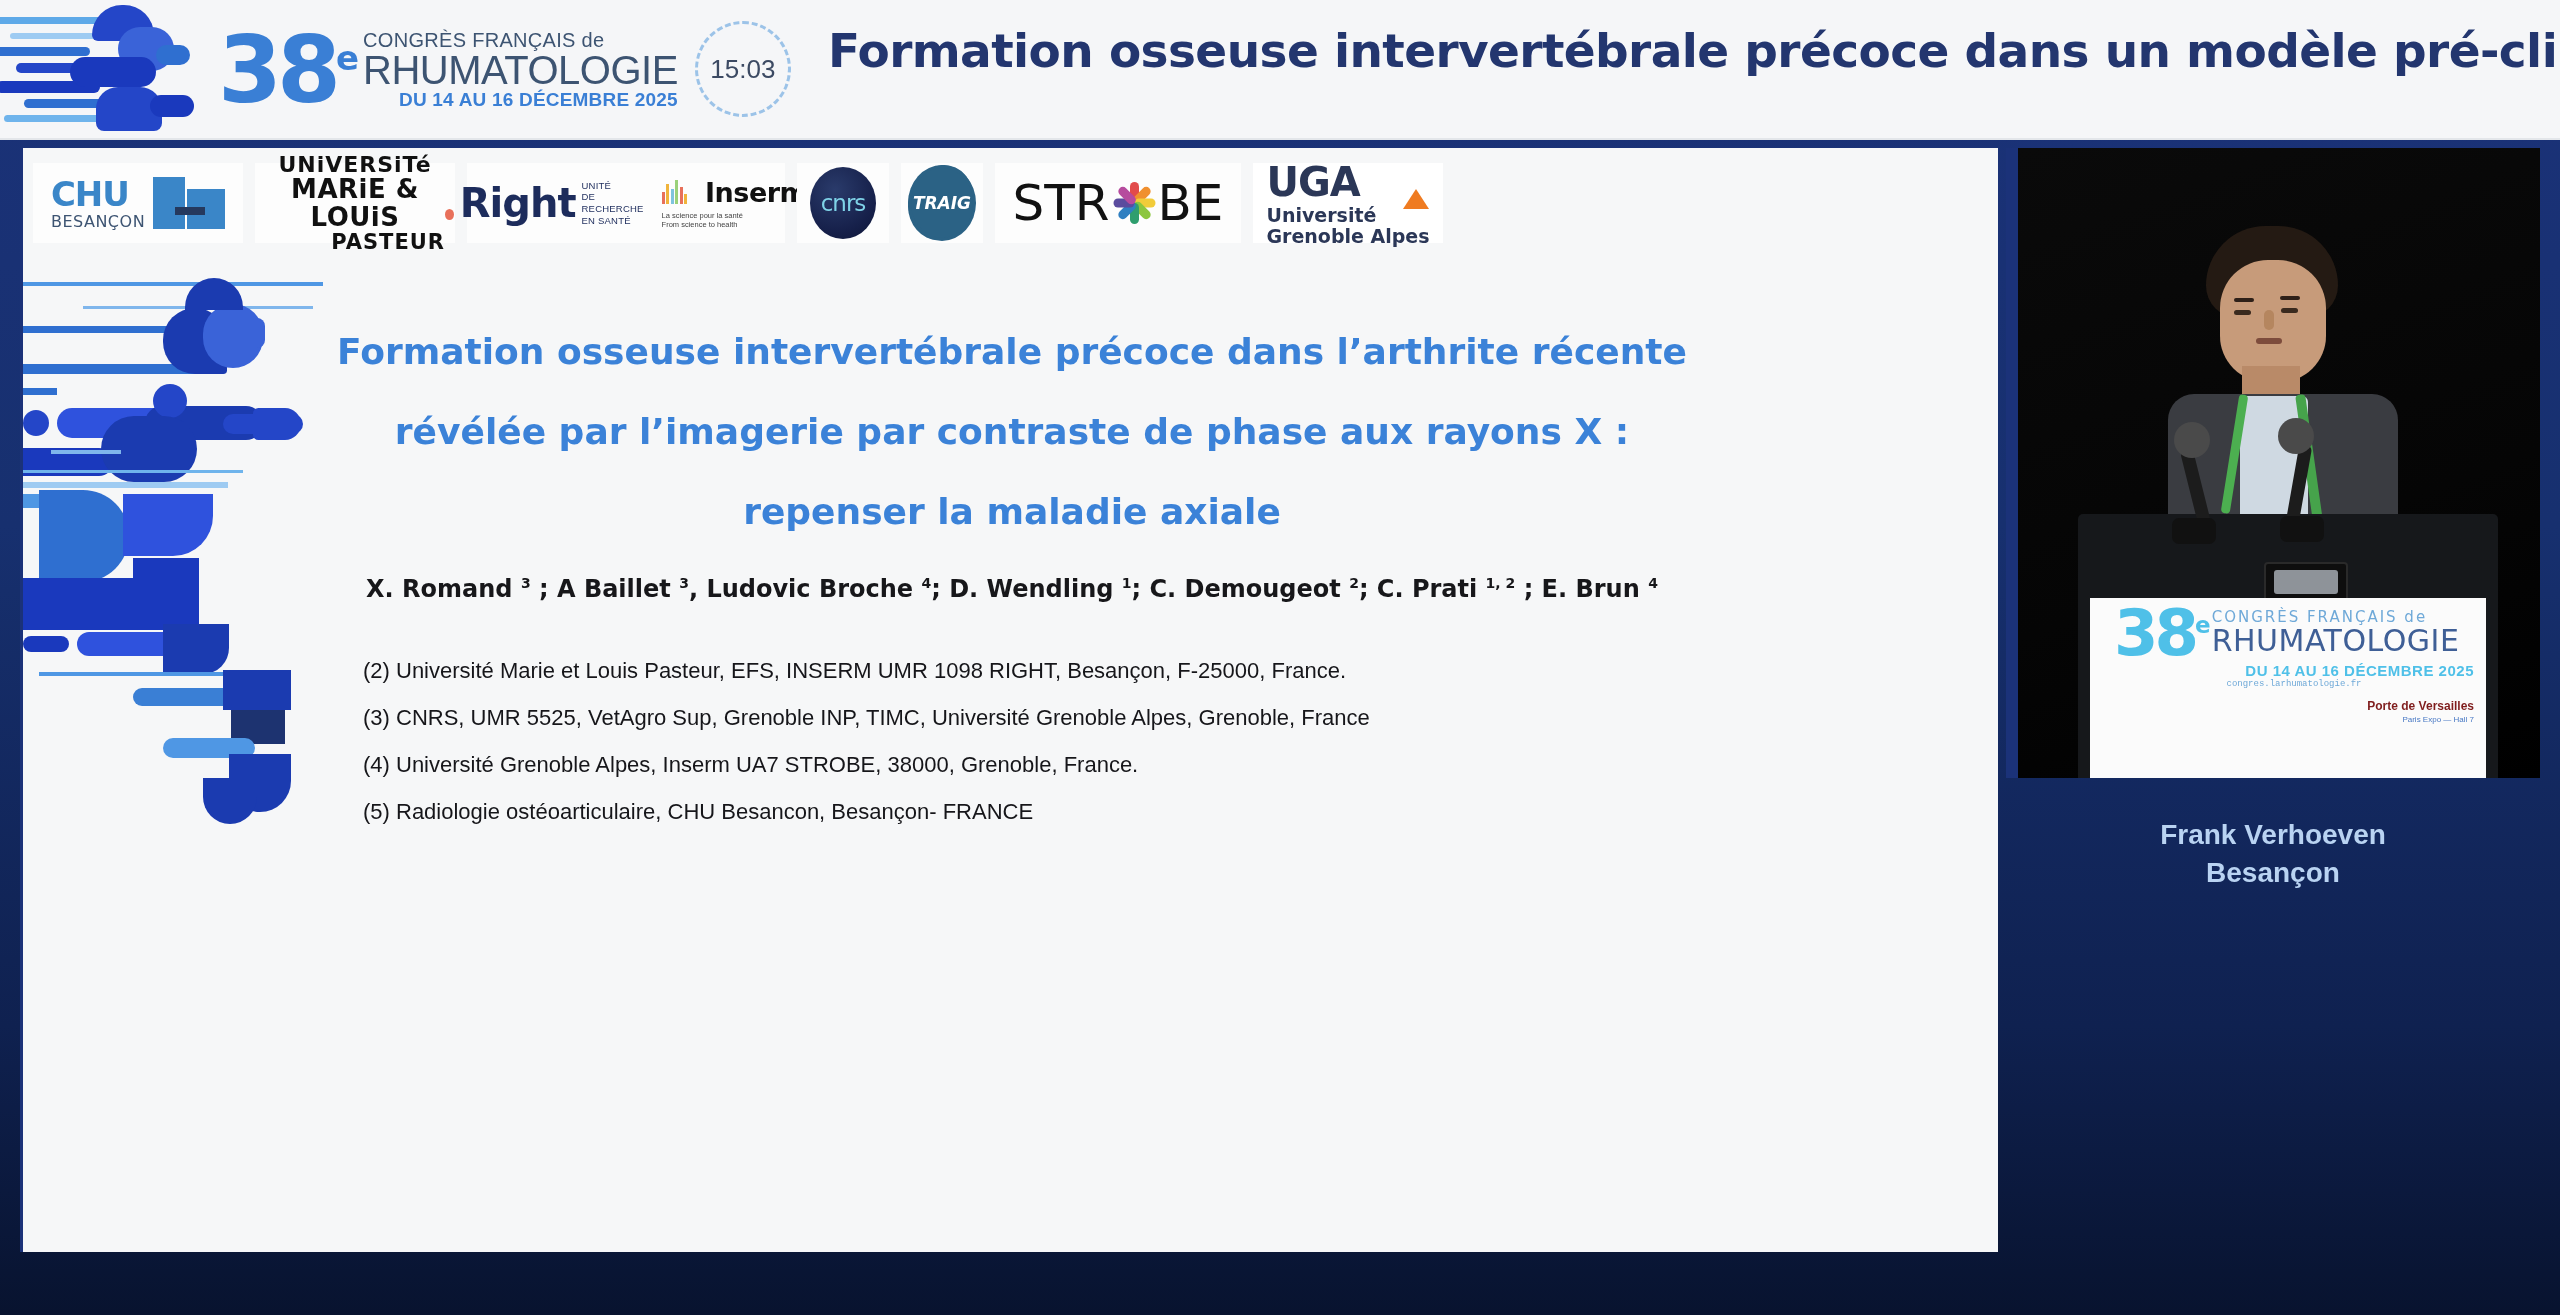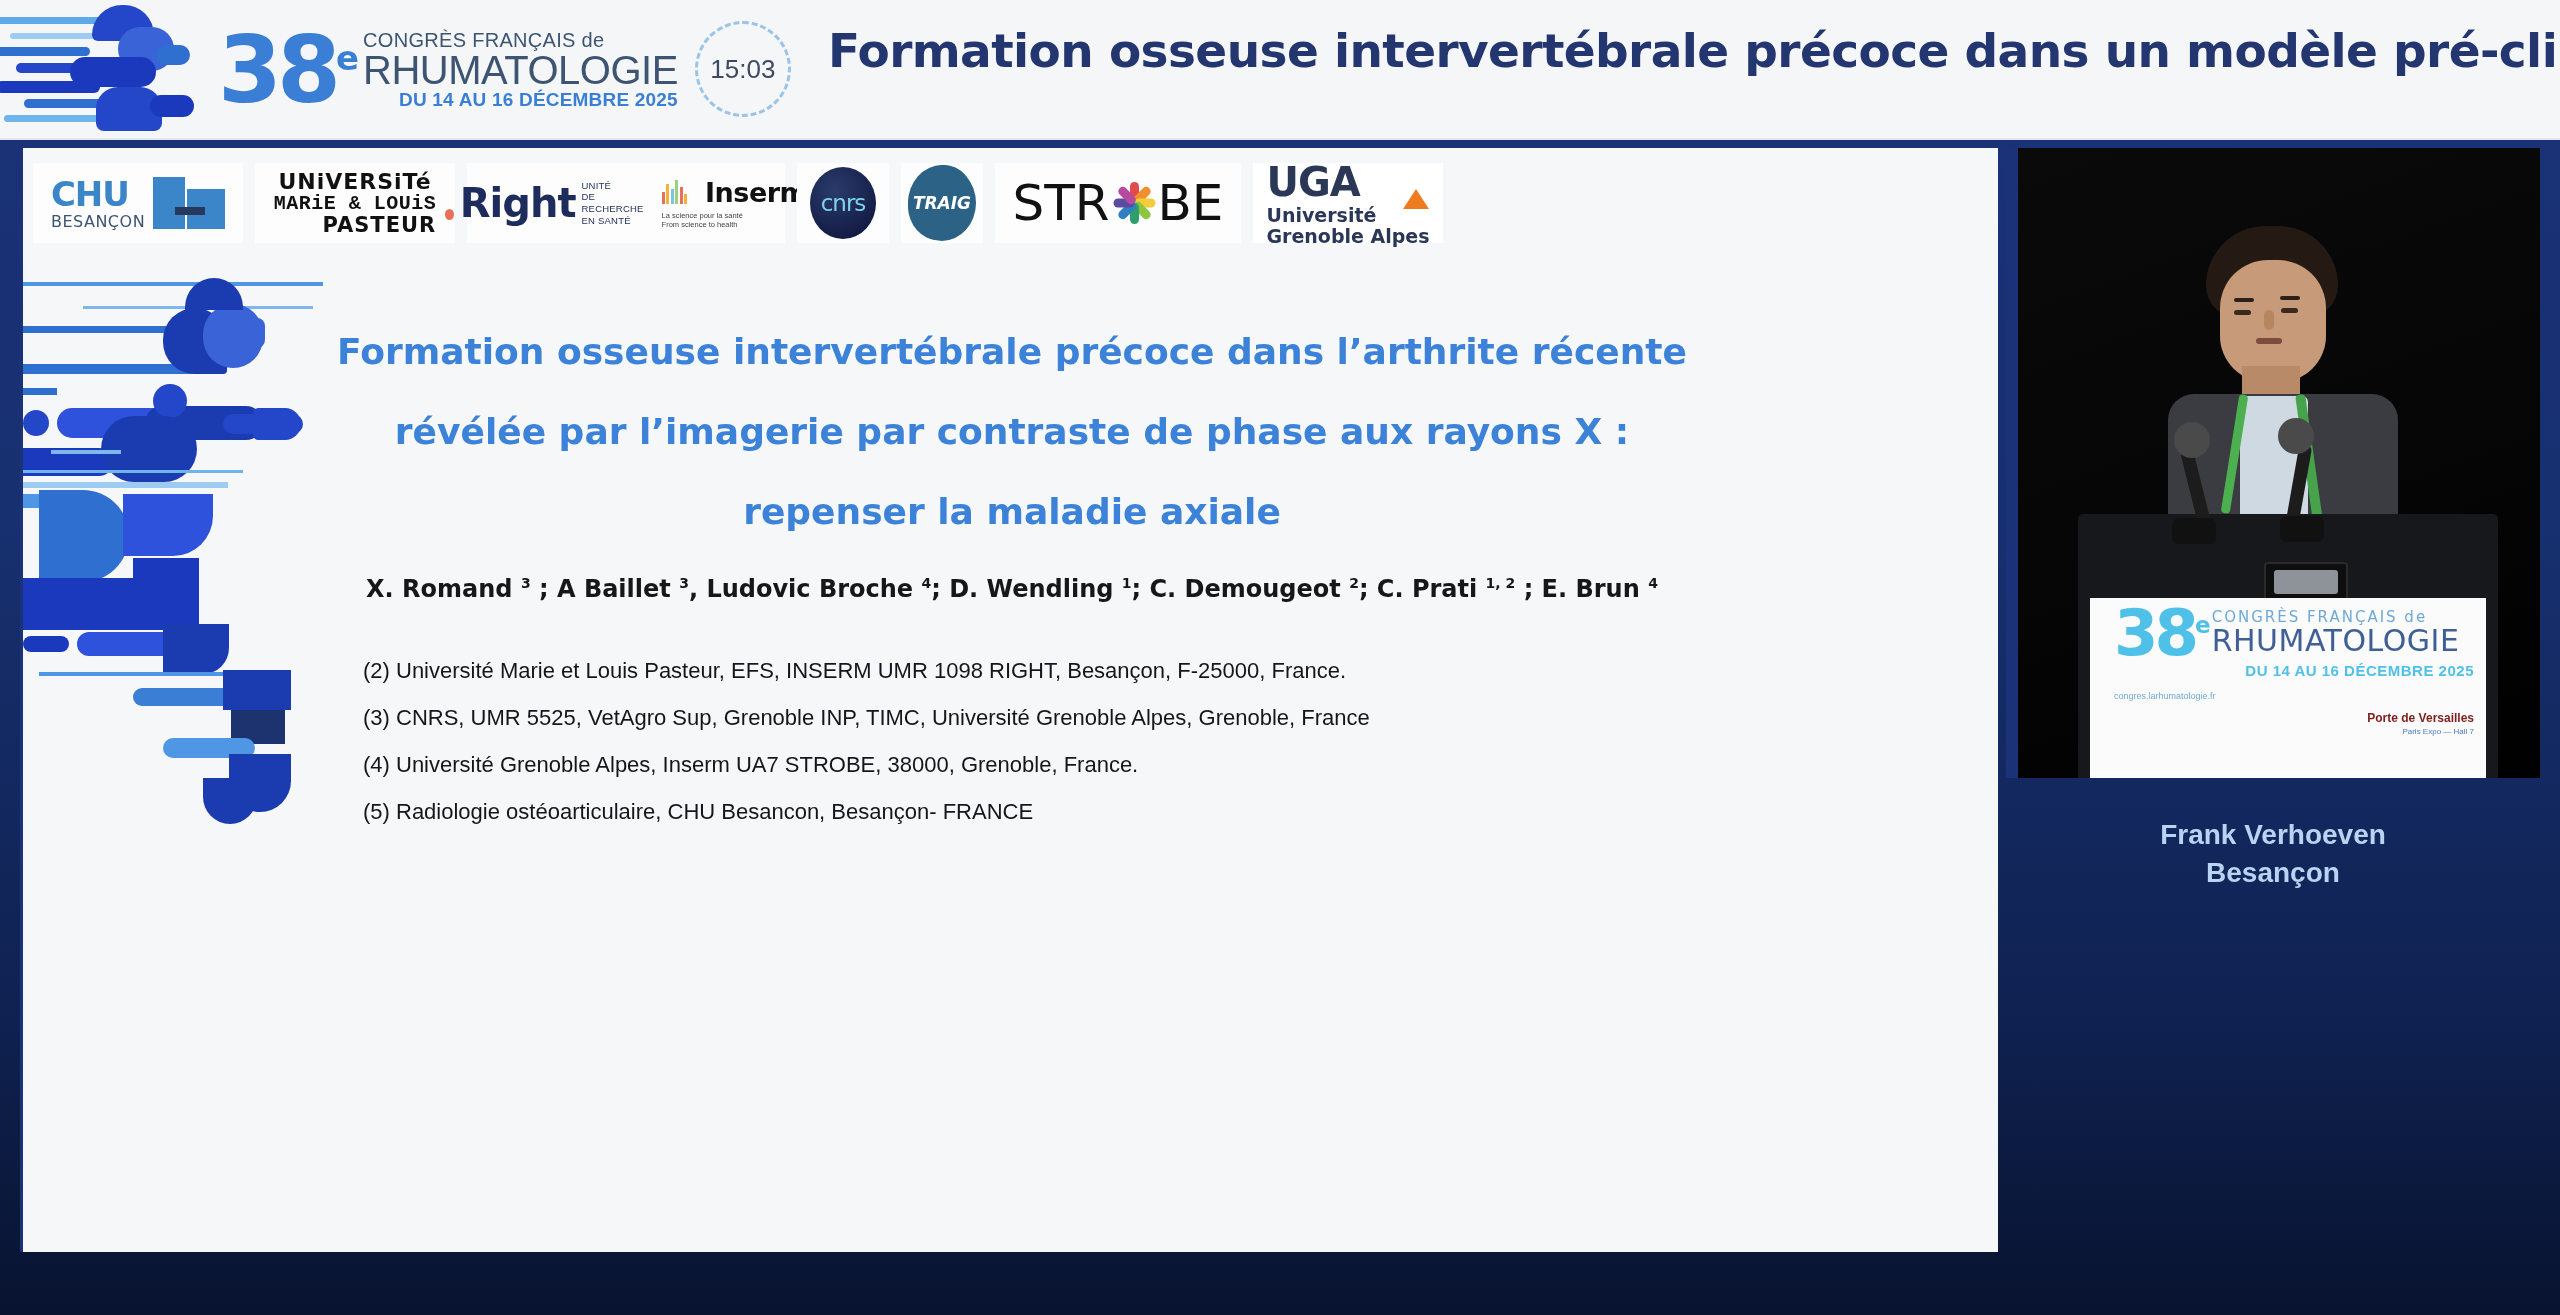--- a/index.html
+++ b/index.html
@@ -148,21 +148,21 @@
   .chu-txt { text-align: left; line-height: 1; }
   .chu-txt .a { font-size: 34px; font-weight: 700; color:#3a86c8; letter-spacing:-1px; font-family:"DejaVu Sans",sans-serif;}
   .chu-txt .b { font-size: 16px; color:#3d5472; letter-spacing:.5px; margin-top:3px; font-family:"DejaVu Sans",sans-serif;}
   .chu-mark { position: relative; width: 72px; height: 52px; }
   .chu-mark i { position: absolute; display:block; background:#3a86c8; }
 
   
   .umlp { width: 200px; }
   .umlp-txt { text-align: center; color:#111; font-family:"DejaVu Sans",sans-serif; font-weight:700; line-height:1.06; }
   .umlp-txt .r1 { font-size: 22px; letter-spacing: 1px; }
-  .umlp-txt .r2 { font-size: 20px; letter-spacing: .5px; font-family: Liberation Mono, monospace; }
+  .umlp-txt .r2 { font-size: 26px; letter-spacing: .5px; }
   .umlp-txt .r3 { font-size: 21px; letter-spacing: 1px; text-align:right; }
 
   
   .rightins { width: 318px; gap: 16px; }
   .right-logo { display:flex; align-items:center; gap:6px; }
   .right-word { font-size: 40px; font-weight:700; color:#1d2c5c; font-family:"DejaVu Sans",sans-serif; letter-spacing:-1px;}
   .right-dot { width:11px;height:11px;border-radius:50%;background:#e8705a; align-self:flex-end; margin-bottom:6px;}
   .right-sub { font-size: 9.5px; font-weight:400; color:#1d2c5c; line-height:1.22; letter-spacing:.2px;}
   .inserm { display:flex; flex-direction:column; align-items:flex-start; }
   .inserm-row { display:flex; align-items:center; gap:18px; }
@@ -275,21 +275,21 @@
   .podium-box { position:absolute; left:186px; top:48px; width:84px; height:42px; background:#0e0e0e; border:2px solid #2a2a2a; border-radius:4px;}
   .podium-slab { position:absolute; left:196px; top:56px; width:64px; height:24px; background:#8e9399; border-radius:3px;}
 
   .podium-logo { position:absolute; left:24px; top:10px; width:360px; }
   .pl-row { display:flex; align-items:flex-start; gap:5px; }
   .pl-38 { font-family:"DejaVu Sans",sans-serif; font-weight:700; font-size:64px; color:#4fc0e8; line-height:.8; letter-spacing:-4px;}
   .pl-38 sup { font-size:23px; }
   .pl-words .w1 { font-size:15px; color:#6fa9d8; letter-spacing:2px; font-family:"DejaVu Sans",sans-serif;}
   .pl-words .w2 { font-size:30px; color:#3f5f96; letter-spacing:.5px; line-height:1; font-family:"DejaVu Sans",sans-serif;}
   .pl-date { font-size:15px; color:#4fc0e8; font-weight:700; text-align:right; letter-spacing:.5px; margin-top:3px;}
-  .pl-url { font-size:9px; color:#6fa9d8; text-align:left; margin-top:12px;}
+  .pl-url { font-size:9px; color:#6fa9d8; text-align:center; margin-top:0;font-family:Liberation Mono, monospace;}
   .pl-place { font-size:12px; color:#7f1d1d; font-weight:700; text-align:right; margin-top:10px;}
   .pl-place2 { font-size:8px; color:#4878c4; text-align:right; margin-top:2px;}
 
   .speaker-meta {
     margin-top: 38px;
     text-align: center;
     color: #b9d3f2;
     font-weight: 700;
     font-size: 28px;
     line-height: 1.35;

